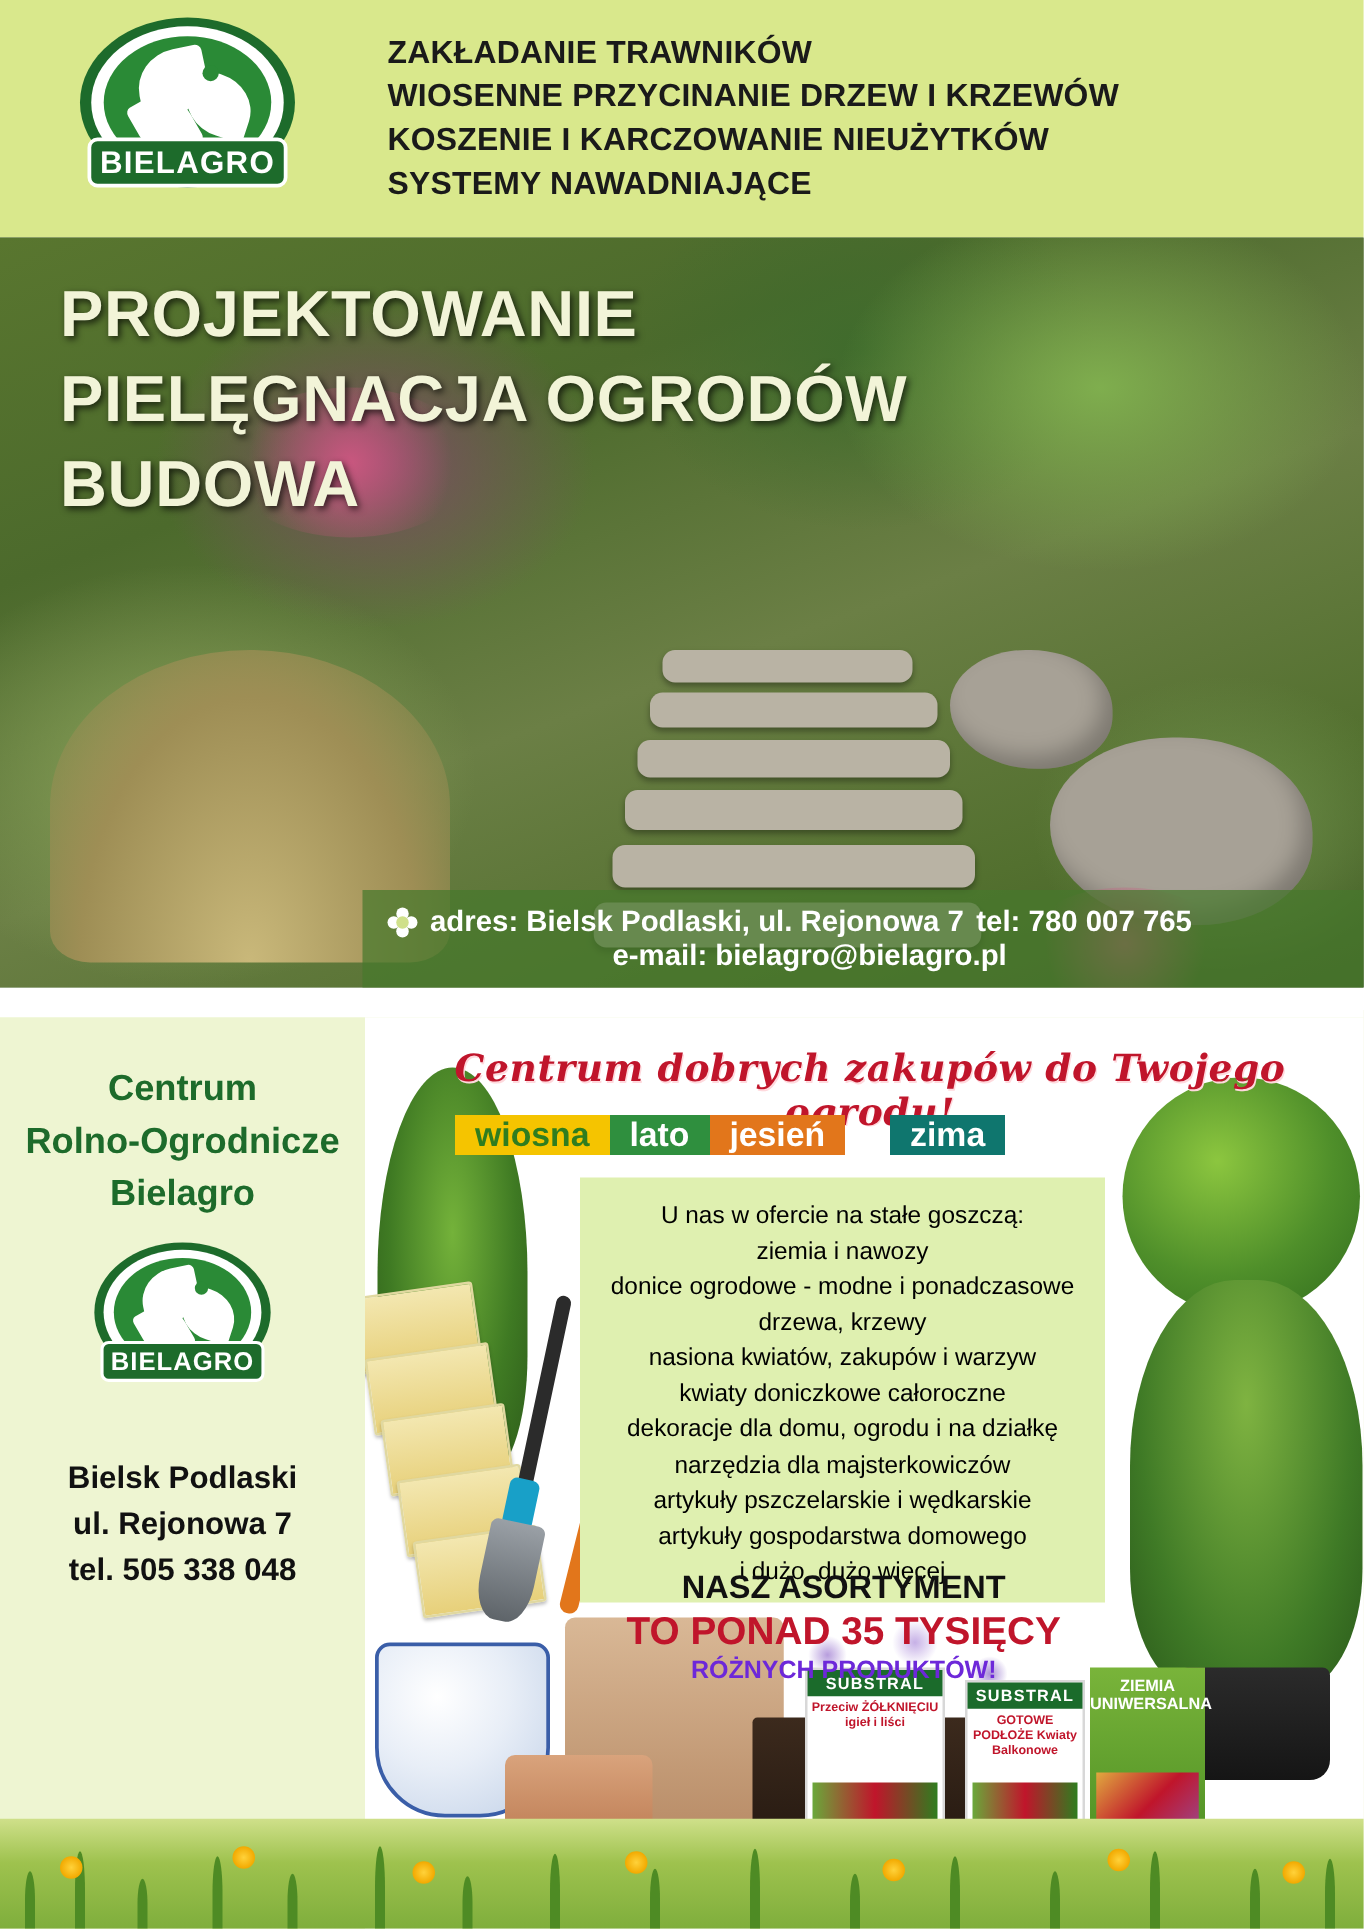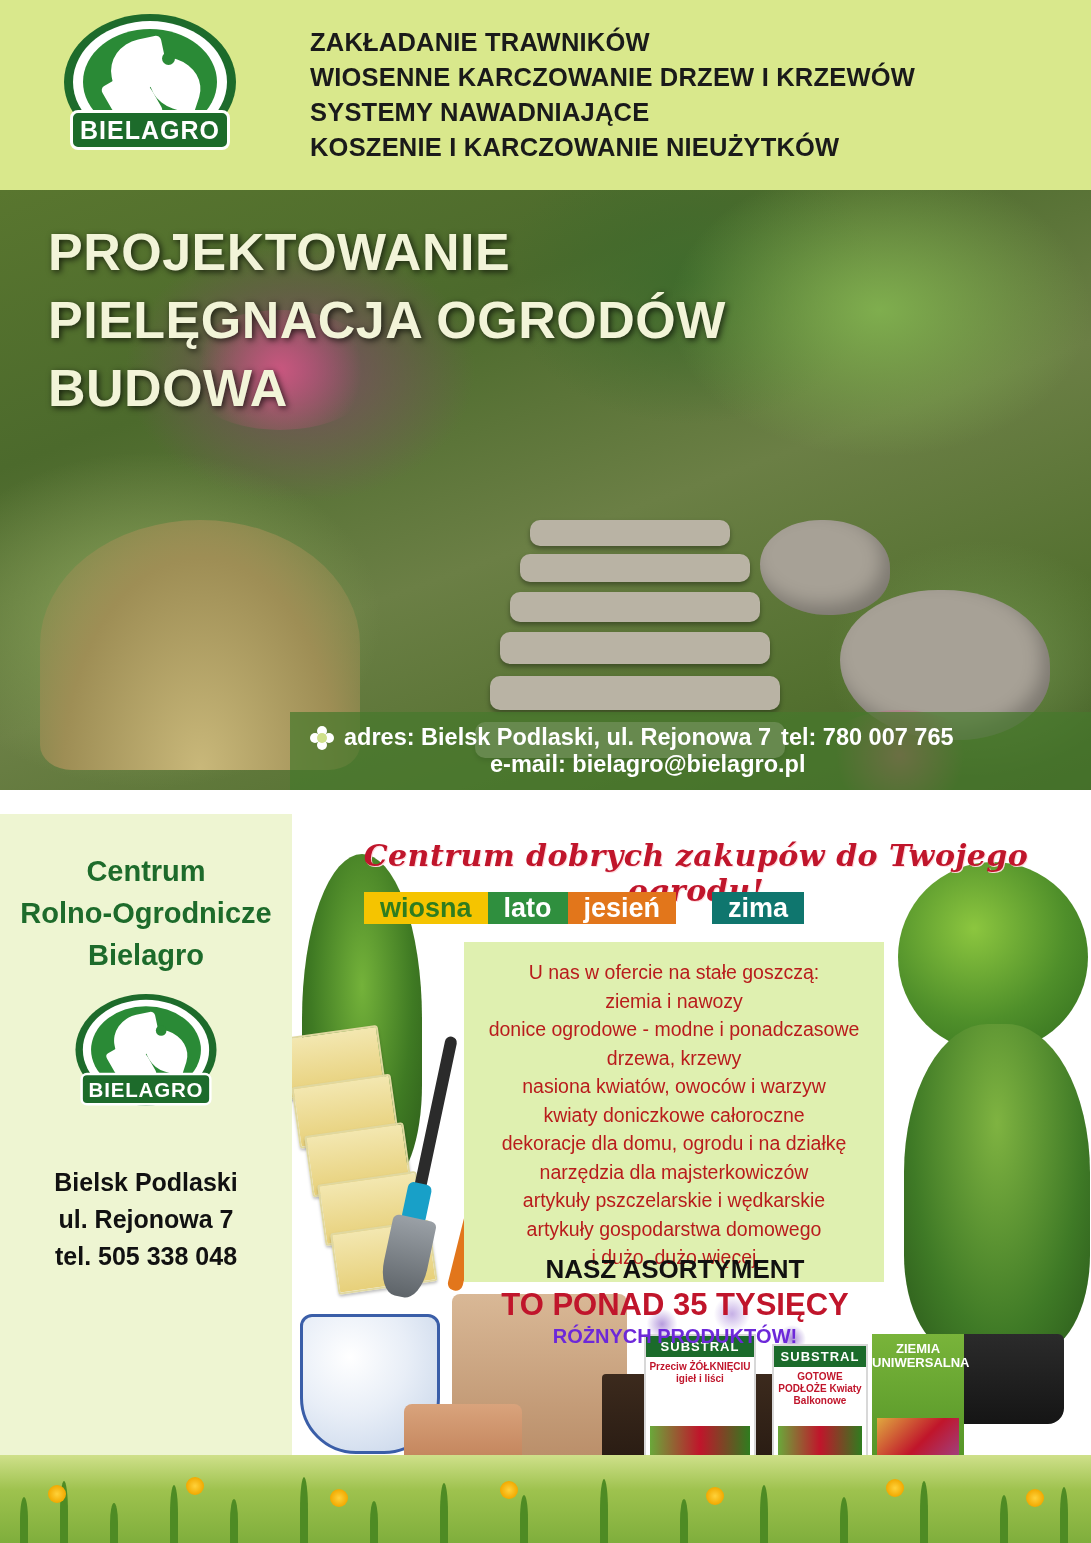--- a/index.html
+++ b/index.html
@@ -165,21 +165,21 @@
   .seasons .s.wiosna{background:#f5c400;color:#2f7d1f;}
   .seasons .s.lato{background:#2f8f3e;}
   .seasons .s.jesien{background:#e2761b;}
   .seasons .s.zima{background:#0f766e;margin-left:36px;}
 
   .offer-box{
     position:absolute;left:172px;top:128px;width:420px;
     background:#dff0b0;padding:16px 10px 10px 10px;box-sizing:border-box;
     text-align:center;
   }
-  .offer-box p{margin:0;font-size:19.5px;line-height:28.5px;color:#b91c1c;}
+  .offer-box p{margin:0;font-size:19.5px;line-height:28.5px;color:#000000;}
   .assort{
     position:absolute;left:178px;top:440px;width:410px;text-align:center;
   }
   .assort .l1{font-size:26px;font-weight:bold;color:#111111;}
   .assort .l2{font-size:31px;font-weight:bold;color:#c0152b;margin-top:2px;}
   .assort .l3{font-size:20px;font-weight:bold;color:#6d28d9;margin-top:2px;}
 
   
   .thuja{
     position:absolute;left:10px;top:40px;width:120px;height:330px;
@@ -291,23 +291,23 @@
       <div class="leafB"></div>
       <div class="leafC"></div>
       <div class="dot"></div>
       <div class="band">
         <span>BIELAGRO</span>
       </div>
     </div>
   </div>
   <div class="header-lines">
     <div>ZAKŁADANIE TRAWNIKÓW</div>
-    <div>WIOSENNE KARCZOWANIE DRZEW I KRZEWÓW</div>
+    <div>WIOSENNE PRZYCINANIE DRZEW I KRZEWÓW</div>
+    <div>KOSZENIE I KARCZOWANIE NIEUŻYTKÓW</div>
     <div>SYSTEMY NAWADNIAJĄCE</div>
-    <div>KOSZENIE I KARCZOWANIE NIEUŻYTKÓW</div>
   </div>
 </div>
 
 <div class="hero">
   <div class="photo"></div>
 
   <div class="steps">
     <div class="step" style="left:10px;top:0;width:200px;height:26px;"></div>
     <div class="step" style="left:0px;top:34px;width:230px;height:28px;"></div>
     <div class="step" style="left:-10px;top:72px;width:250px;height:30px;"></div>
@@ -430,21 +430,21 @@
       <div class="s lato">lato</div>
       <div class="s jesien">jesień</div>
       <div class="s zima">zima</div>
     </div>
 
     <div class="offer-box">
       <p>U nas w ofercie na stałe goszczą:</p>
       <p>ziemia i nawozy</p>
       <p>donice ogrodowe - modne i ponadczasowe</p>
       <p>drzewa, krzewy</p>
-      <p>nasiona kwiatów, owoców i warzyw</p>
+      <p>nasiona kwiatów, zakupów i warzyw</p>
       <p>kwiaty doniczkowe całoroczne</p>
       <p>dekoracje dla domu, ogrodu i na działkę</p>
       <p>narzędzia dla majsterkowiczów</p>
       <p>artykuły pszczelarskie i wędkarskie</p>
       <p>artykuły gospodarstwa domowego</p>
       <p>i dużo, dużo więcej</p>
     </div>
 
     <div class="assort">
       <div class="l1">NASZ ASORTYMENT</div>

